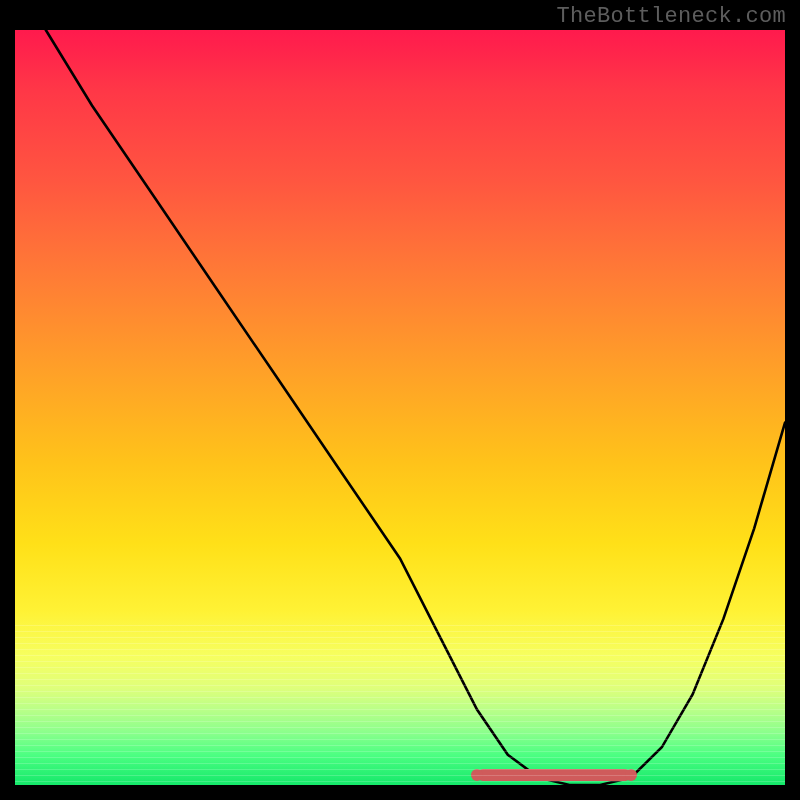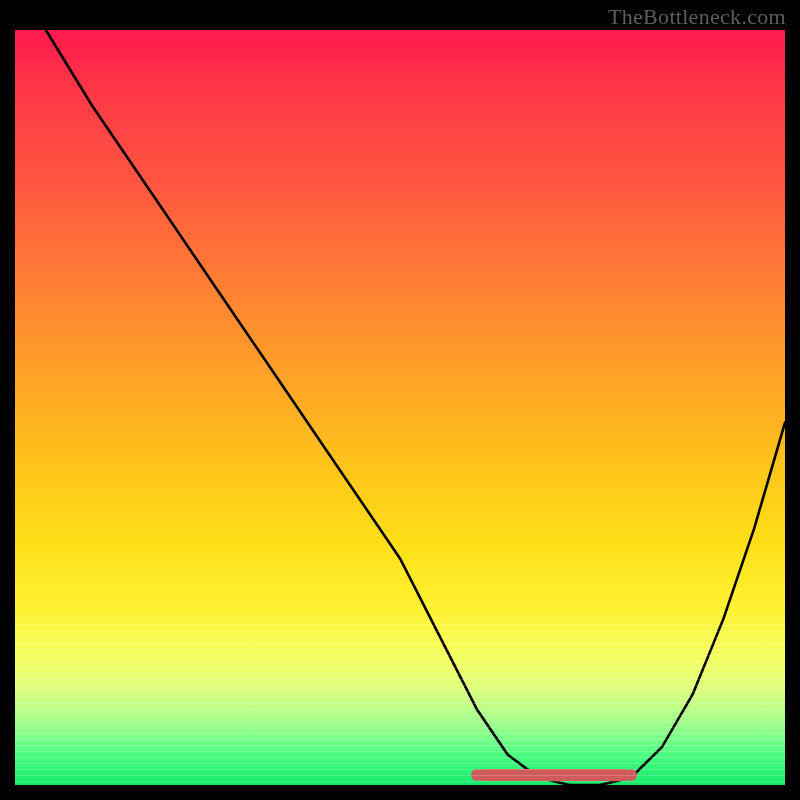--- a/index.html
+++ b/index.html
@@ -52,21 +52,21 @@
       rgba(255,255,255,0.18) 1px,
       rgba(0,0,0,0.0) 1px,
       rgba(0,0,0,0.0) 6px
     );
     pointer-events: none;
   }
   .watermark {
     position: absolute;
     top: 4px;
     right: 14px;
-    font-family: Liberation Serif, serif;
+    font-family: Liberation Mono, monospace;
     font-size: 22px;
     color: #5d5d5d;
     letter-spacing: 0.3px;
     user-select: none;
   }
   svg.curve {
     position: absolute;
     left: 0; top: 0;
     width: 100%;
     height: 100%;

